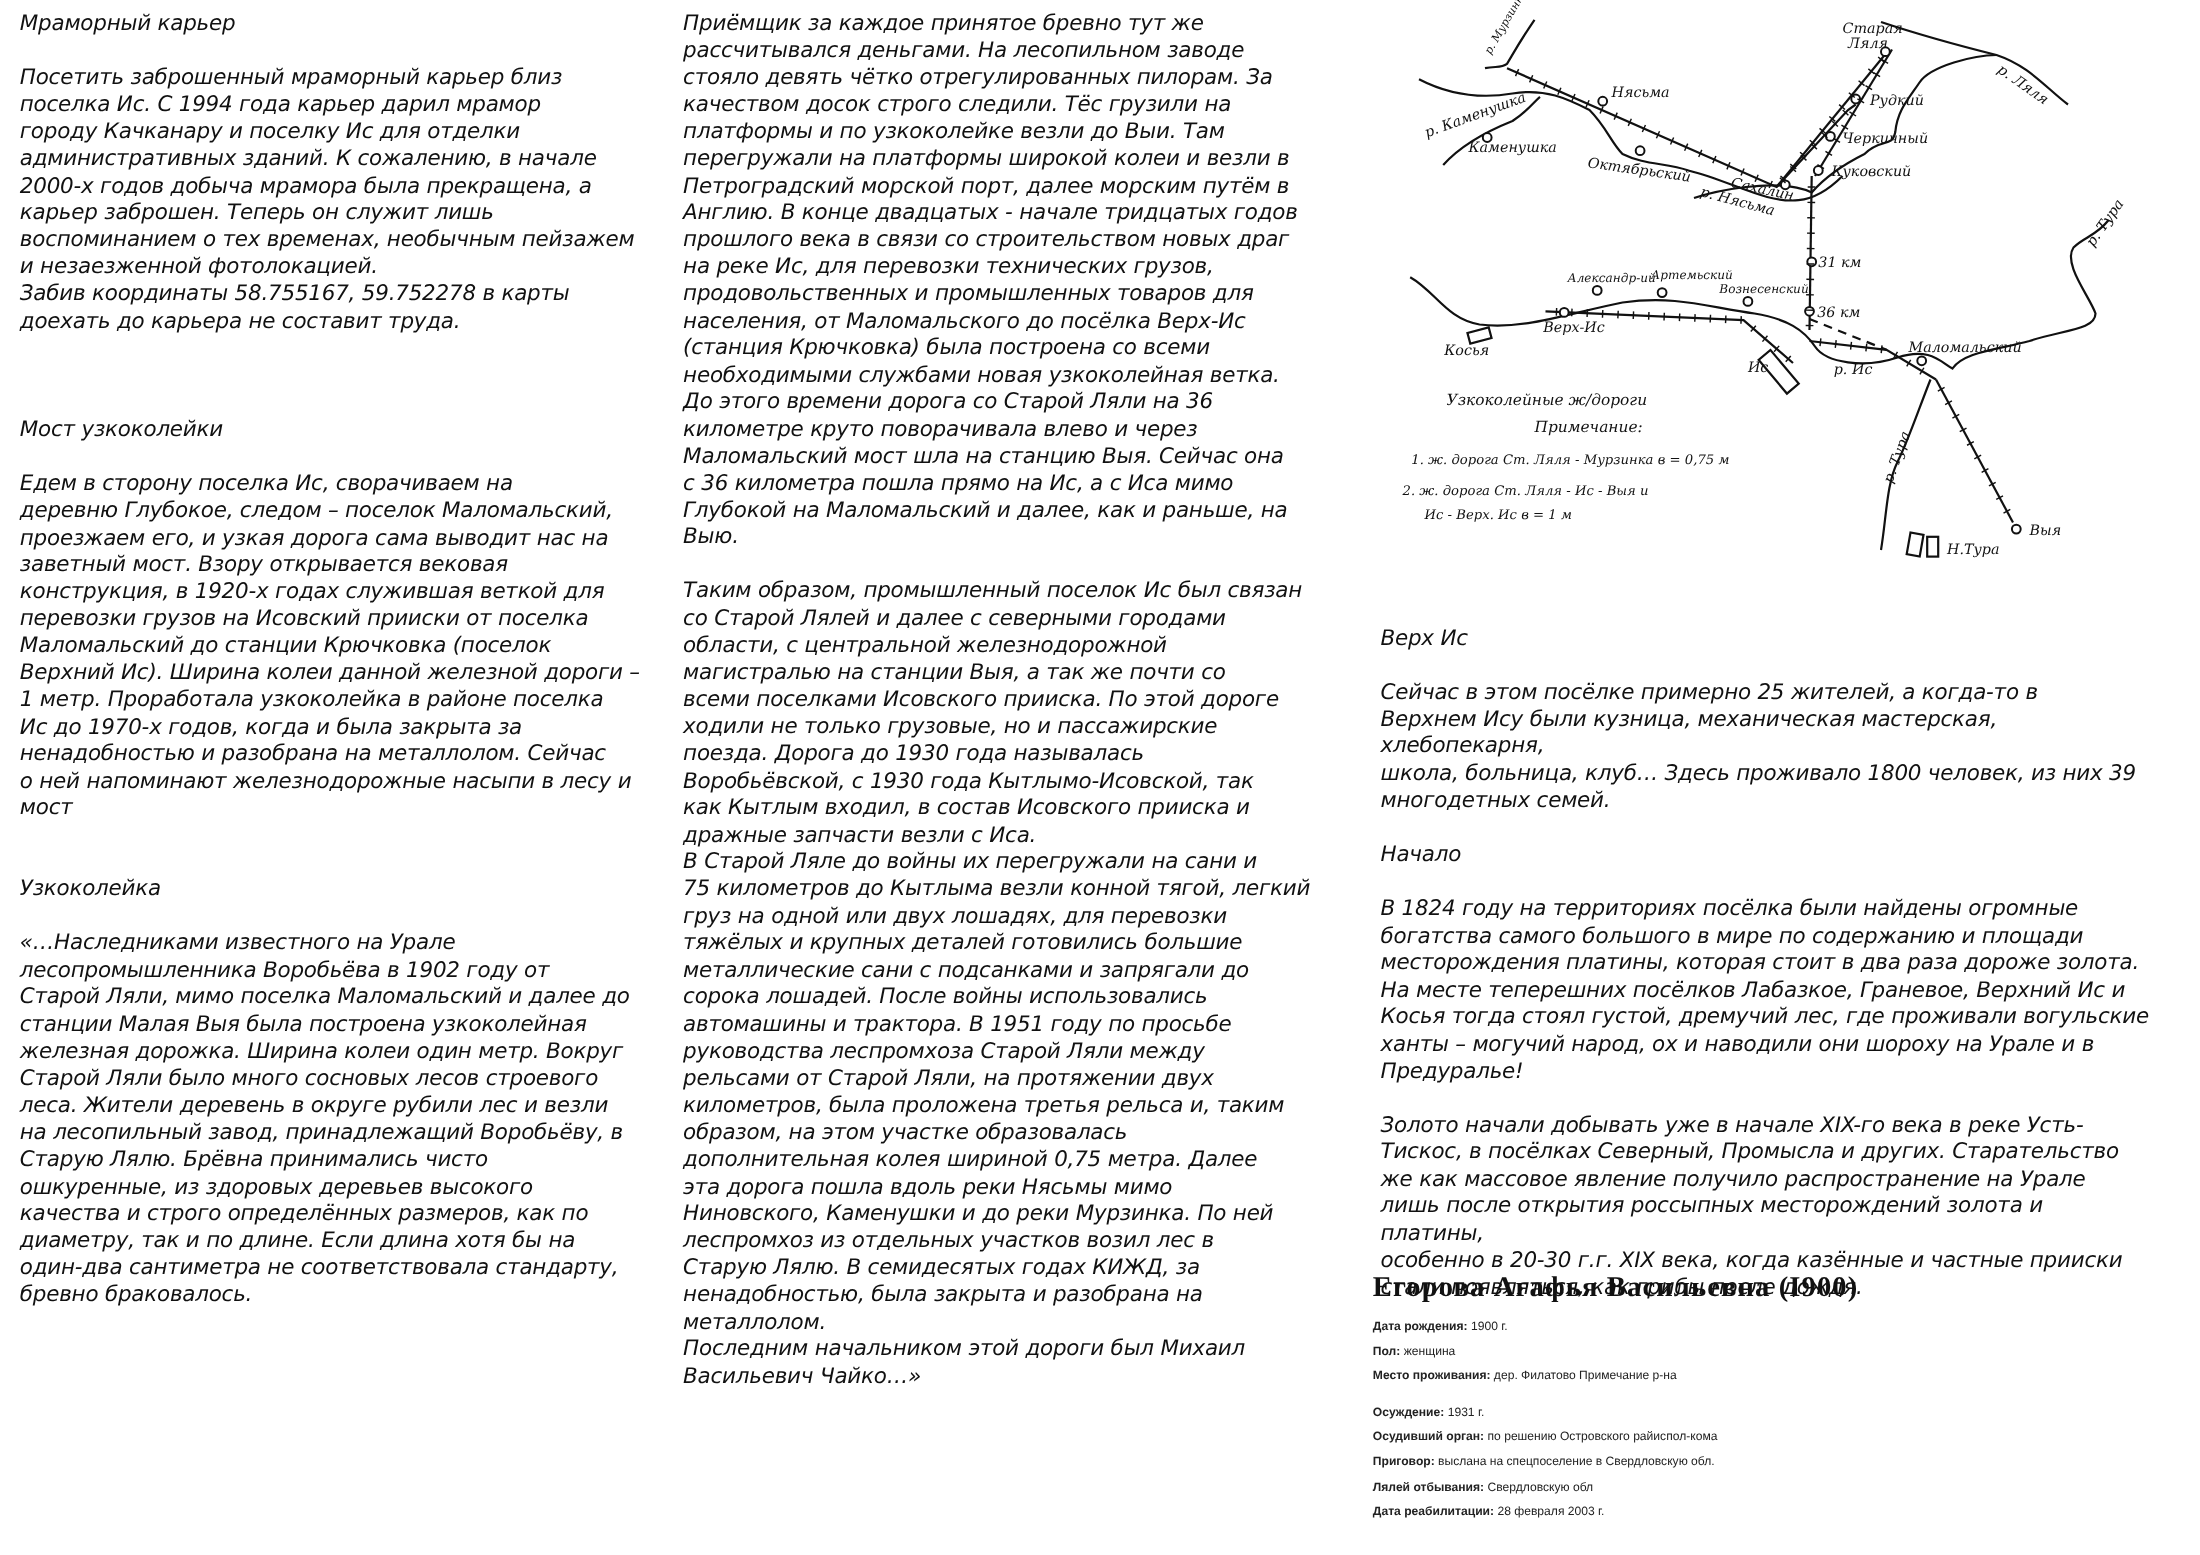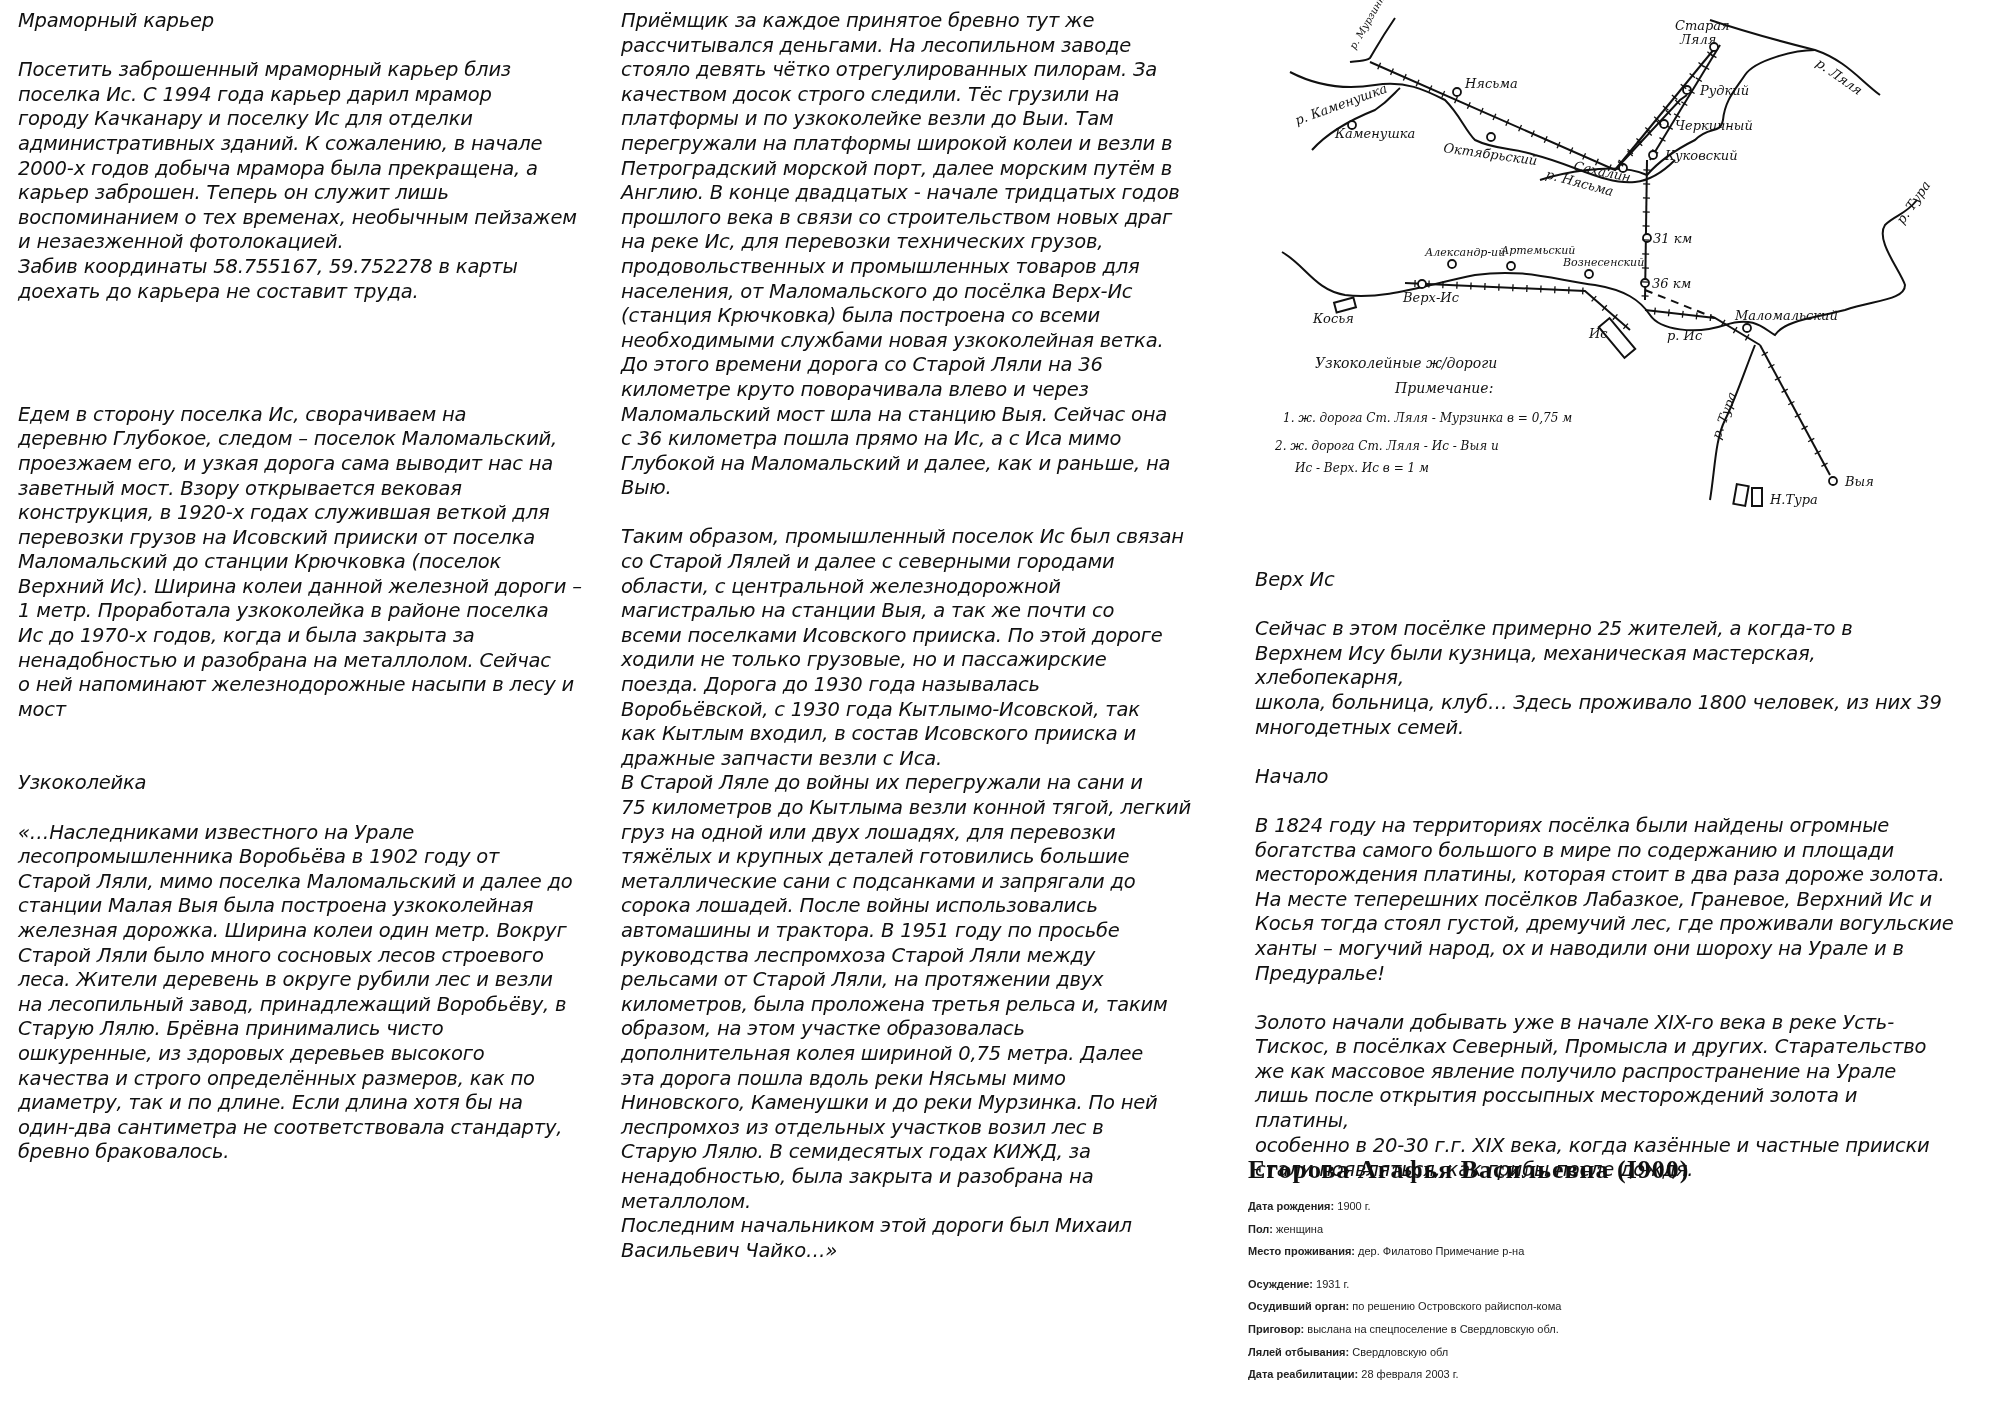--- a/index.html
+++ b/index.html
@@ -31,20 +31,21 @@
 поселка Ис. С 1994 года карьер дарил мрамор
 городу Качканару и поселку Ис для отделки
 административных зданий. К сожалению, в начале
 2000-х годов добыча мрамора была прекращена, а
 карьер заброшен. Теперь он служит лишь
 воспоминанием о тех временах, необычным пейзажем
 и незаезженной фотолокацией.
 Забив координаты 58.755167, 59.752278 в карты
 доехать до карьера не составит труда.</p>
   <div class="gap3"></div>
+  <h2 class="heading">Мост узкоколейки</h2>
   <div class="gap1"></div>
   <p>Едем в сторону поселка Ис, сворачиваем на
 деревню Глубокое, следом – поселок Маломальский,
 проезжаем его, и узкая дорога сама выводит нас на
 заветный мост. Взору открывается вековая
 конструкция, в 1920-х годах служившая веткой для
 перевозки грузов на Исовский прииски от поселка
 Маломальский до станции Крючковка (поселок
 Верхний Ис). Ширина колеи данной железной дороги –
 1 метр. Проработала узкоколейка в районе поселка

